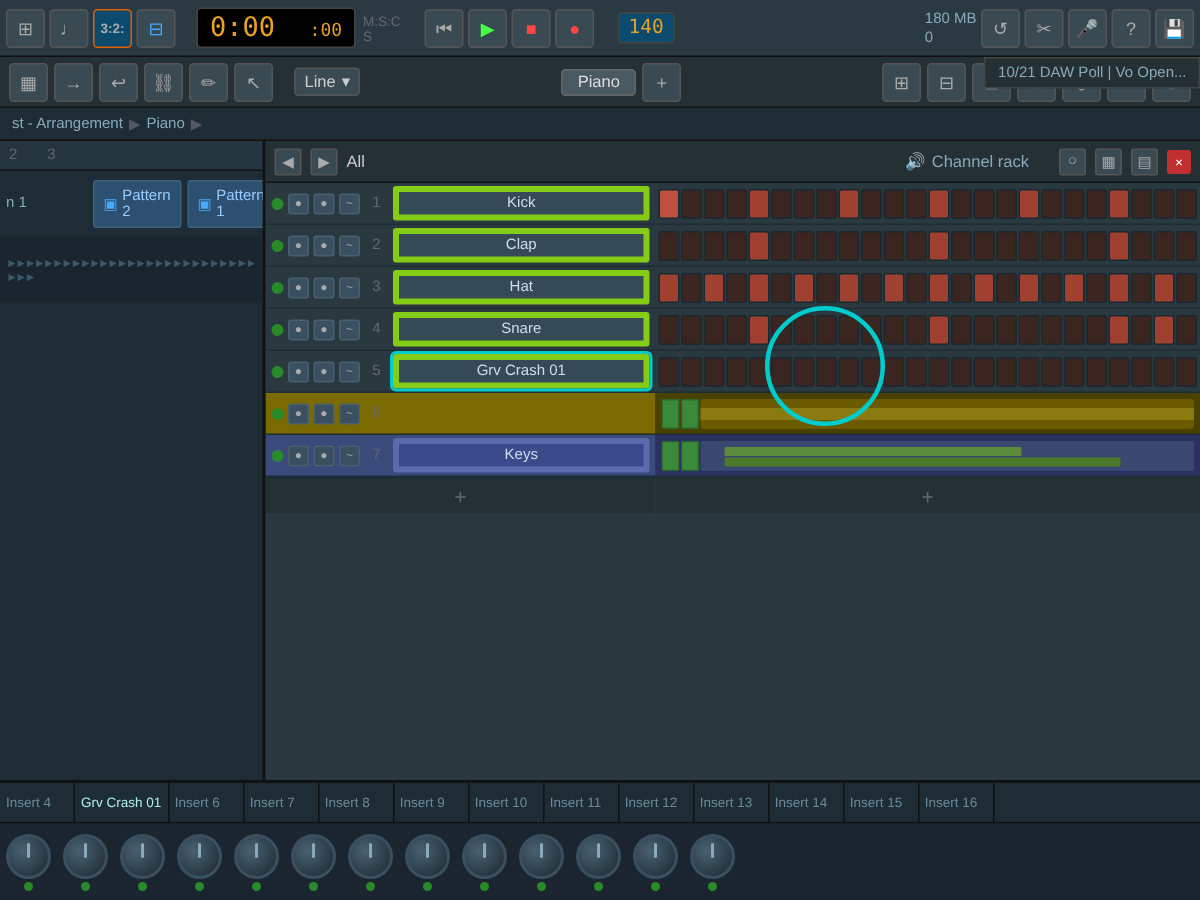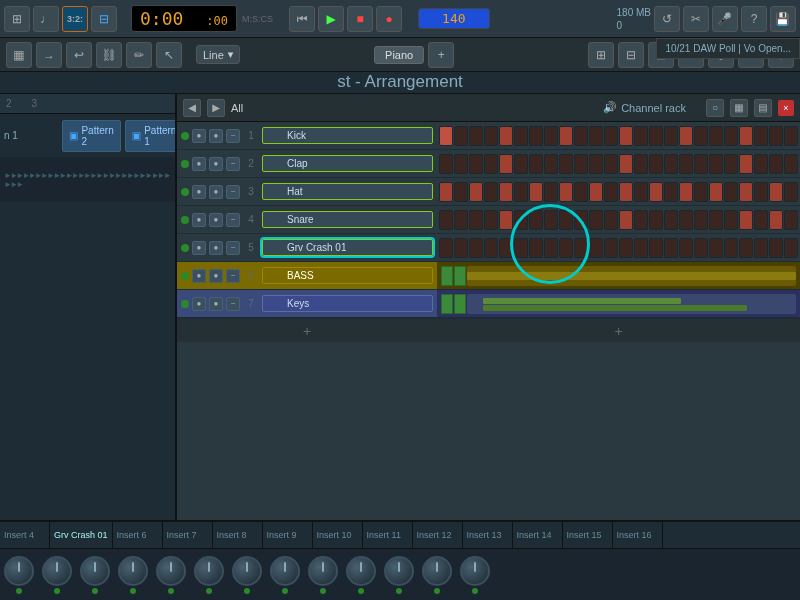--- a/index.html
+++ b/index.html
@@ -45,26 +45,26 @@
       border: 1px solid #444;
       color: #e8a020;
       font-size: 18px;
       font-family: monospace;
       padding: 2px 8px;
       border-radius: 3px;
       min-width: 90px;
       text-align: center;
     }
     .bpm-display {
-      background: #1d4ed8;
+      background: #0c4a6e;
       border: 1px solid #444;
       color: #e8a020;
       font-size: 13px;
       font-family: monospace;
-      padding: 2px 23px;
+      padding: 2px 6px;
       border-radius: 3px;
       text-align: center;
     }
     .mb-display {
       color: #8ab;
       font-size: 10px;
       line-height: 1.3;
     }
     .toolbar-spacer { flex: 1; }
 
@@ -100,23 +100,22 @@
 
     
     .breadcrumb {
       height: 22px;
       background: #1e2d35;
       border-bottom: 1px solid #111;
       display: flex;
       align-items: center;
       padding: 0 8px;
       color: #8ab;
-      font-size: 17px;
+      font-size: 10px;
       gap: 4px;
-      flex-direction: column;
     }
     .breadcrumb-arrow { color: #556; }
 
     
     .notification-bar {
       position: absolute;
       top: 38px;
       right: 0;
       background: #253035;
       border: 1px solid #444;
@@ -299,26 +298,26 @@
     }
     .ch-num {
       width: 16px;
       text-align: center;
       color: #667;
       font-size: 10px;
     }
     .ch-name {
       flex: 1;
       background: #354a56;
-      border: 1px solid #84cc16;
+      border: 4px solid #84cc16;
       border-radius: 2px;
       padding: 2px 24px;
       color: #cde;
       font-size: 10px;
-      text-align: left;
+      text-align: center;
     }
     .ch-name.bass-name {
       background: #7a6a00;
       border-color: #9a8800;
       color: #ffe;
     }
     .ch-name.keys-name {
       background: #3a4a8a;
       border-color: #5a6aaa;
       color: #cde;
@@ -454,21 +453,21 @@
 
 <div class="top-toolbar">
   <div class="toolbar-btn">⊞</div>
   <div class="toolbar-btn">♩</div>
   <div class="toolbar-btn orange" style="font-size:9px;font-weight:bold;">3:2:</div>
   <div class="toolbar-btn" style="color:#4af;">⊟</div>
   <div style="width:8px;"></div>
   <div class="time-display">
     <span>0:00</span><span style="font-size:12px;margin-left:23px;">:00</span>
   </div>
-  <div style="display:flex;flex-direction:row;font-size:9px;color:#667;margin-left:2px;">
+  <div style="display:flex;flex-direction:column;font-size:9px;color:#667;margin-left:2px;">
     <span>M:S:C</span>
     <span>S</span>
   </div>
   <div style="width:10px;"></div>
   <div class="toolbar-btn">⏮</div>
   <div class="toolbar-btn" style="color:#4f4;">▶</div>
   <div class="toolbar-btn" style="color:#f44;">■</div>
   <div class="toolbar-btn" style="color:#f44;">●</div>
   <div style="width:10px;"></div>
   <div class="bpm-display">
@@ -618,21 +617,20 @@
           <div class="ch-num">5</div>
           <div class="ch-name highlighted">Grv Crash 01</div>
         </div>
 
         <div class="channel-row active-bass">
           <div class="ch-led"></div>
           <div class="ch-btn-sm">●</div>
           <div class="ch-btn-sm">●</div>
           <div class="ch-btn-sm">~</div>
           <div class="ch-num">6</div>
-          <div class="ch-name bass-name">BASS</div>
         </div>
 
         <div class="channel-row active-keys">
           <div class="ch-led"></div>
           <div class="ch-btn-sm">●</div>
           <div class="ch-btn-sm">●</div>
           <div class="ch-btn-sm">~</div>
           <div class="ch-num">7</div>
           <div class="ch-name keys-name">Keys</div>
         </div>

